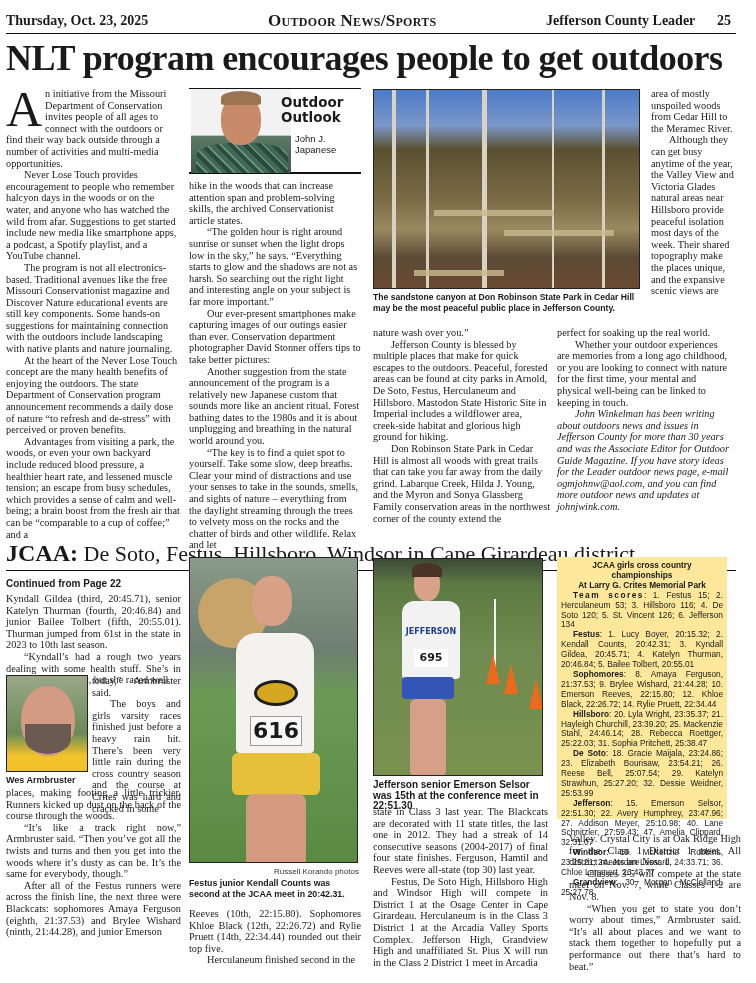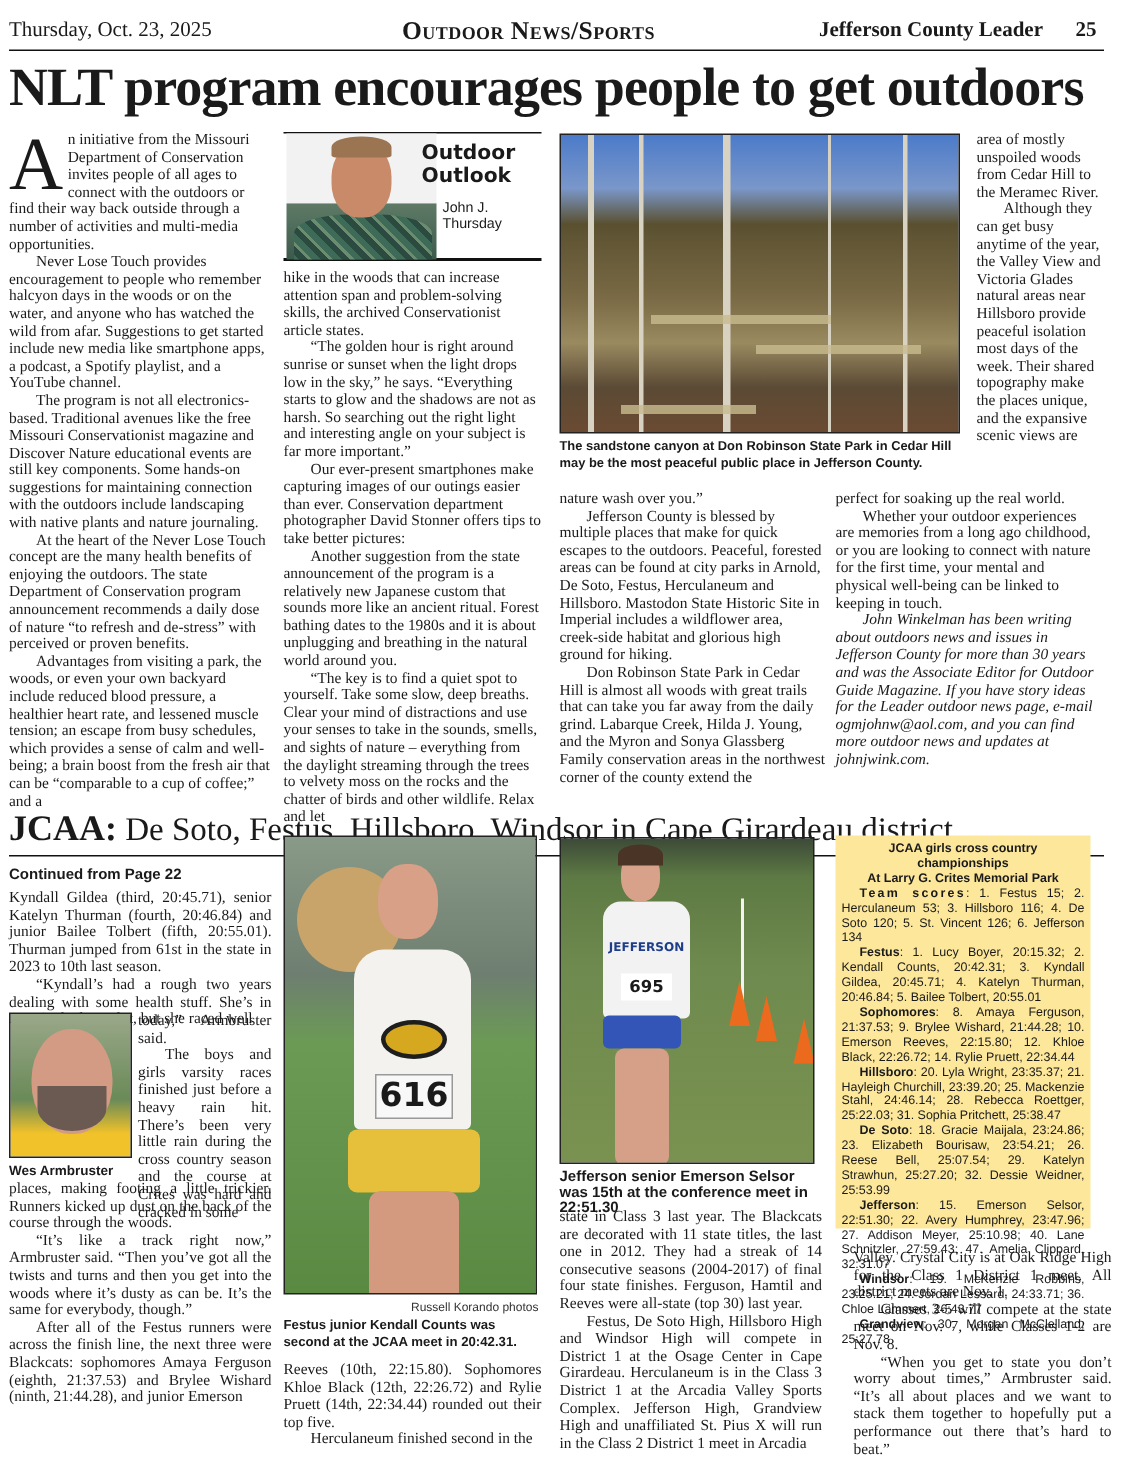--- a/index.html
+++ b/index.html
@@ -1,20 +1,20 @@
 <!DOCTYPE html>
 <html><head>
 <meta charset="utf-8">
 <style>
   * { box-sizing: border-box; margin: 0; padding: 0; }
   html, body { width: 756px; height: 983px; background: #fff; overflow: hidden; }
   body { font-family: "Liberation Serif", serif; color: #1a1a1a; position: relative; }
 
   .masthead { position: absolute; left: 6px; top: 10px; width: 730px; height: 24px; border-bottom: 1.5px solid #111; }
-  .masthead .date { position: absolute; left: 0; top: 3px; font-size: 14px; font-weight: normal; }
+  .masthead .date { position: absolute; left: 0; top: 3px; font-size: 14px; font-weight: bold; }
   .masthead .section { position: absolute; left: 262px; top: 1px; font-size: 17px; font-weight: bold; font-variant: small-caps; letter-spacing: 0.3px; }
   .masthead .paper { position: absolute; left: 540px; top: 3px; font-size: 14px; font-weight: bold; }
   .masthead .page { position: absolute; left: 711px; top: 3px; font-size: 14px; font-weight: bold; }
 
   .headline { position: absolute; left: 6px; top: 38px; font-size: 36px; font-weight: bold; letter-spacing: -0.6px; line-height: 40px; white-space: nowrap; }
 
   .col { position: absolute; font-size: 10.3px; line-height: 11.6px; text-align: left; }
   .col p { text-indent: 18px; }
   .col p.noindent { text-indent: 0; }
   .dropcap { float: left; font-size: 50px; line-height: 38px; margin: 2px 3px 0 0; font-weight: normal; }
@@ -101,21 +101,21 @@
     <div class="shirt"></div>
       <div class="face"></div>
       <div class="hair"></div>
   </div>
   <div class="title">
     <div>Outdoor</div>
     <div>Outlook</div>
   </div>
   <div class="byline">
     <div>John J.</div>
-    <div>Thursday</div>
+    <div>Japanese</div>
   </div>
 </div>
 
 <div class="col" style="left:189px; top:180px; width:172px;">
   <p class="noindent">hike in the woods that can increase attention span and problem-solving skills, the archived Conservationist article states.</p>
   <p>“The golden hour is right around sunrise or sunset when the light drops low in the sky,” he says. “Everything starts to glow and the shadows are not as harsh. So searching out the right light and interesting angle on your subject is far more important.”</p>
   <p>Our ever-present smartphones make capturing images of our outings easier than ever. Conservation department photographer David Stonner offers tips to take better pictures:</p>
   <p>Another suggestion from the state announcement of the program is a relatively new Japanese custom that sounds more like an ancient ritual. Forest bathing dates to the 1980s and it is about unplugging and breathing in the natural world around you.</p>
   <p>“The key is to find a quiet spot to yourself. Take some slow, deep breaths. Clear your mind of distractions and use your senses to take in the sounds, smells, and sights of nature – everything from the daylight streaming through the trees to velvety moss on the rocks and the chatter of birds and other wildlife. Relax and let</p>
 </div>

